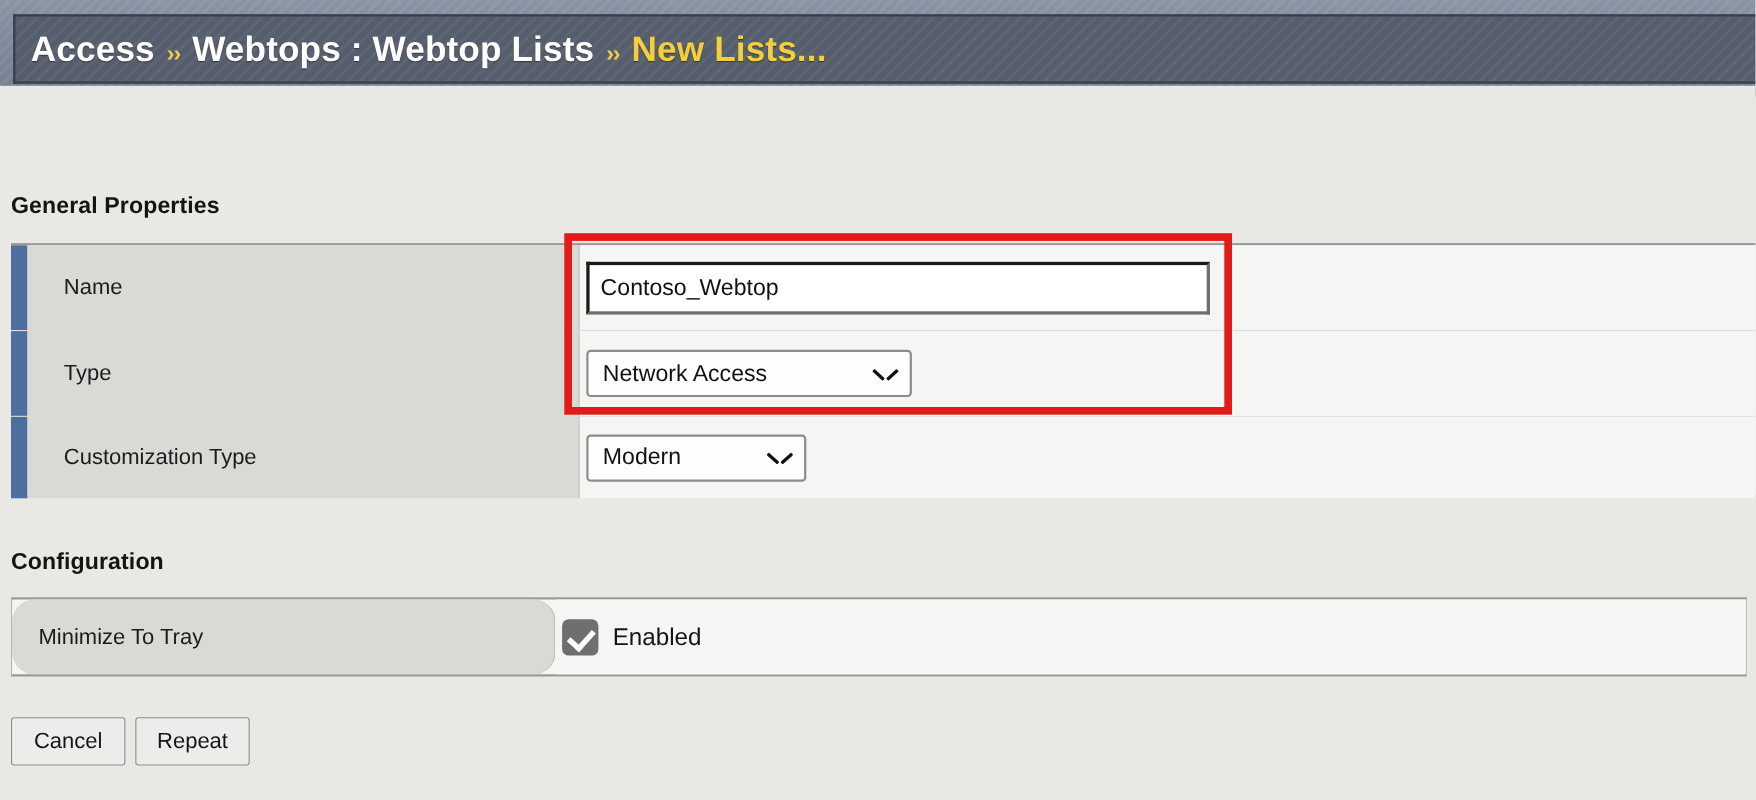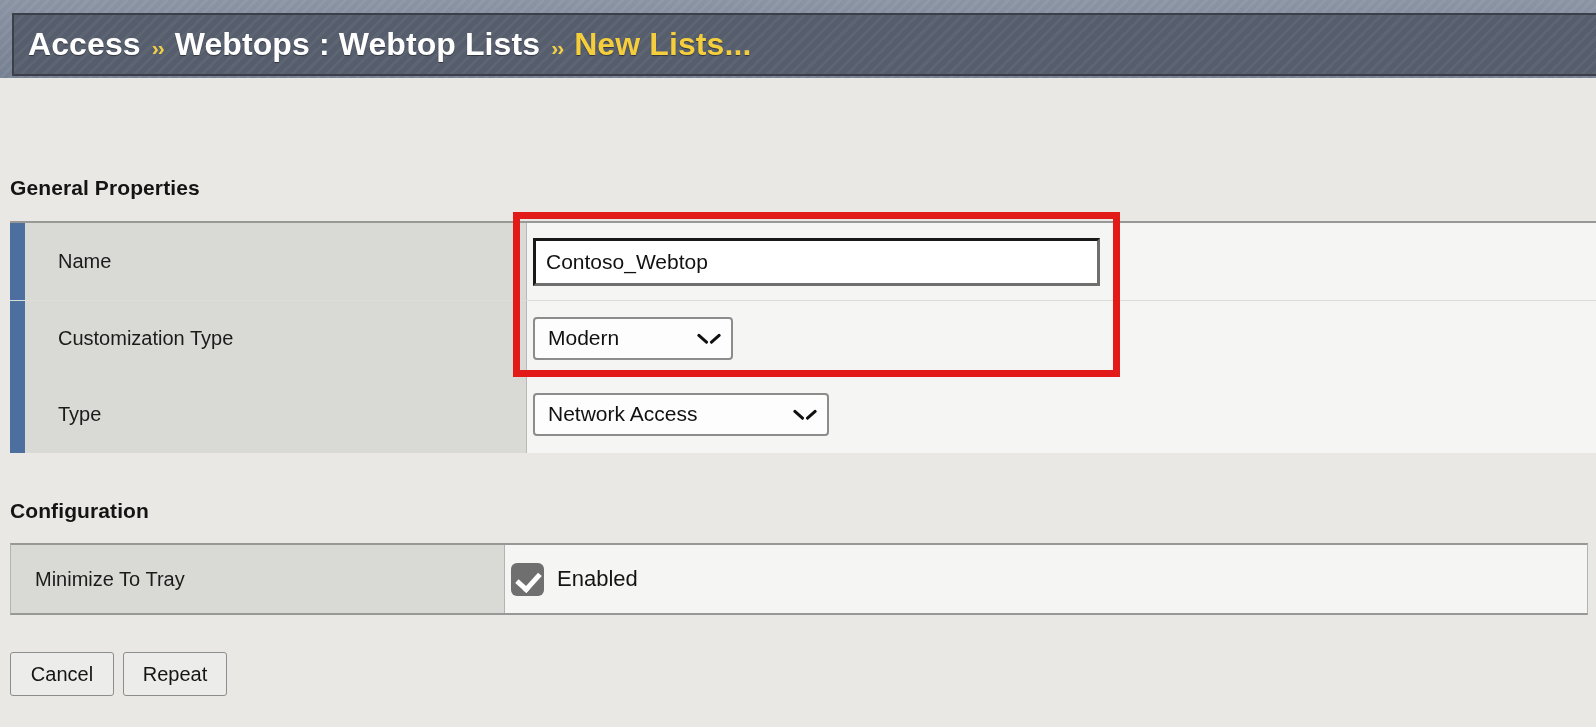--- a/index.html
+++ b/index.html
@@ -156,20 +156,21 @@
     display: flex;
     align-items: center;
     padding-left: 33px;
     font-size: 20px;
     color: #1b1b1b;
   }
   #config-table .prop-label {
     flex: 0 0 494px;
     padding-left: 24px;
     border-right: 1px solid #b3b3b0;
+    border-radius: 20px;
   }
 
   .prop-value {
     flex: 1 1 auto;
     background: #f5f5f3;
     display: flex;
     align-items: center;
     padding-left: 6px;
   }
 
@@ -317,42 +318,42 @@
 <div class="prop-table" id="general-table">
 
   <div class="prop-row" id="row-name">
     <div class="accent-bar"></div>
     <div class="prop-label">Name</div>
     <div class="prop-value">
       <input class="text-input" type="text" id="name-input" value="Contoso_Webtop" style="">
     </div>
   </div>
 
+  <div class="prop-row" id="row-type">
+    <div class="accent-bar"></div>
+    <div class="prop-label">Type</div>
+    <div class="prop-value">
+      <div class="select-box" id="select-type">
+        <span>Network Access</span>
+        <span class="chevron"></span>
+      </div>
+    </div>
+  </div>
+
   <div class="prop-row" id="row-cust">
     <div class="accent-bar"></div>
     <div class="prop-label">Customization Type</div>
     <div class="prop-value">
       <div class="select-box" id="select-cust">
         <span>Modern</span>
         <span class="chevron"></span>
       </div>
     </div>
   </div>
 
-  <div class="prop-row" id="row-type">
-    <div class="accent-bar"></div>
-    <div class="prop-label">Type</div>
-    <div class="prop-value">
-      <div class="select-box" id="select-type">
-        <span>Network Access</span>
-        <span class="chevron"></span>
-      </div>
-    </div>
-  </div>
-
 </div>
 
 <div class="section-title" id="config-title">Configuration</div>
 
 <div class="prop-table" id="config-table">
   <div class="prop-row" id="row-min">
     <div class="prop-label">Minimize To Tray</div>
     <div class="prop-value">
       <div class="checkbox-row">
         <span class="checkbox"></span>

